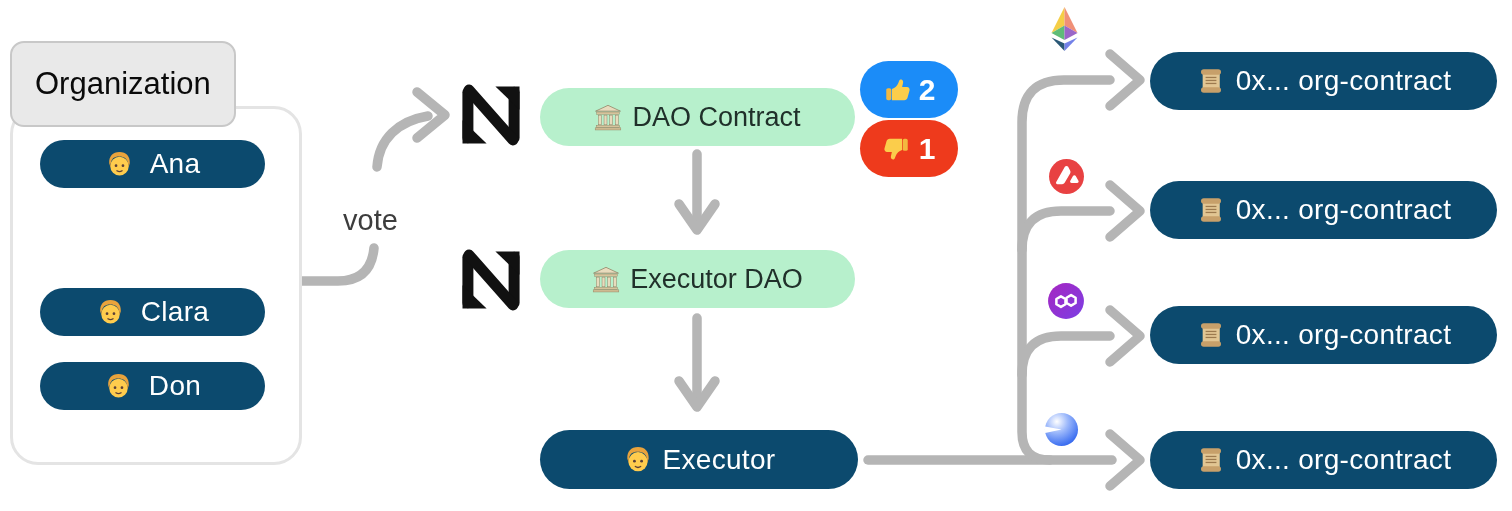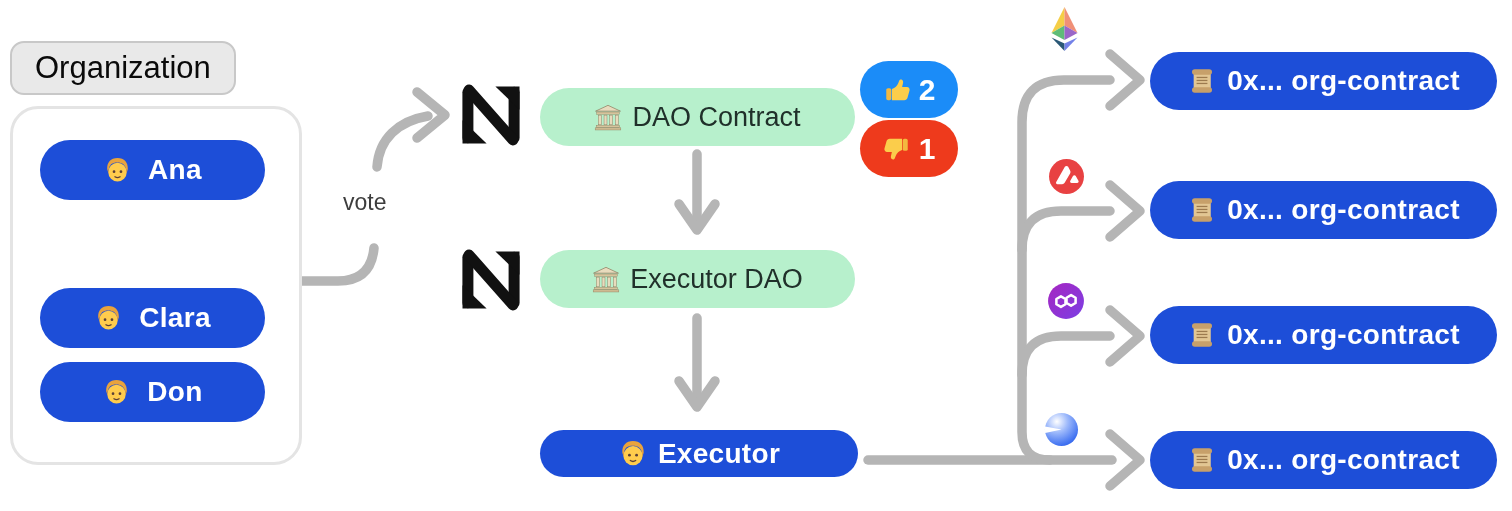--- a/index.html
+++ b/index.html
@@ -3,32 +3,32 @@
 <meta charset="utf-8">
 <style>
   html,body{margin:0;padding:0;background:#ffffff;}
   .canvas{
     position:relative;width:1512px;height:511px;background:#ffffff;overflow:hidden;
     font-family:"Liberation Sans","DejaVu Sans",sans-serif;
   }
   .abs{position:absolute;}
   #connectors{position:absolute;left:0;top:0;z-index:0;}
   .node{z-index:2;display:flex;align-items:center;justify-content:center;gap:10px;box-sizing:border-box;}
-  .pill-dark{background:#1d4ed8;color:#ffffff;border-radius:30px;font-size:28px;font-weight:700;letter-spacing:.3px;}
+  .pill-dark{background:#0c4a6e;color:#ffffff;border-radius:30px;font-size:28px;font-weight:400;letter-spacing:.3px;}
   .pill-green{background:#b7f0cc;color:#20302a;border-radius:29px;font-size:27px;font-weight:500;text-align:right;}
   .org-label{
-    left:10px;top:41px;height:50px;padding:0 23px;background:#e9e9e9;border:2px solid #c8c8c8;
+    left:10px;top:41px;height:50px;padding:16px 23px;background:#e9e9e9;border:2px solid #c8c8c8;
     border-radius:14px;display:flex;align-items:center;font-size:31px;font-weight:500;color:#0a0a0a;z-index:2;
   }
   .org-box{
     left:10px;top:106px;width:286px;height:353px;background:#ffffff;border:3px solid #e4e4e4;
     border-radius:28px;z-index:1;
   }
-  .member{left:40px;width:225px;height:60px;gap:16px;}
-  .vote{left:343px;top:189px;font-size:23px;font-weight:500;color:#3d3d3d;z-index:2;}
+  .member{left:40px;width:225px;height:48px;gap:16px;}
+  .vote{left:343px;top:204px;font-size:29px;font-weight:500;color:#3d3d3d;z-index:2;}
   .near-logo{width:66px;height:66px;z-index:2;}
   .badge{width:98px;height:57px;border-radius:29px;color:#fff;font-size:30px;font-weight:600;
          display:flex;align-items:center;justify-content:center;gap:8px;z-index:3;}
   .badge-up{background:#1b8cf8;}
   .badge-down{background:#ee3a1c;}
   .contract{left:1150px;width:347px;height:58px;}
   .chain-icon{z-index:2;}
   .ico{display:block;}
 </style>
 </head>
@@ -187,21 +187,21 @@
     <span>1</span>
   </div>
 
   <div class="abs node pill-green" style="left:540px;top:250px;width:315px;height:58px">
     <svg class="ico" width="28" height="28">
         <use href="#sym-building"></use>
       </svg>
     <span>Executor DAO</span>
   </div>
 
-  <div class="abs node pill-dark" style="left:540px;top:430px;width:318px;height:47px">
+  <div class="abs node pill-dark" style="left:540px;top:430px;width:318px;height:59px">
     <svg class="ico" width="30" height="30">
         <use href="#sym-person"></use>
       </svg>
     <span>Executor</span>
   </div>
 
   <svg class="abs chain-icon" style="left:1049px;top:6px" width="31" height="46">
       <use href="#sym-eth"></use>
     </svg>
   <svg class="abs chain-icon" style="left:1048px;top:158px" width="37" height="37">

